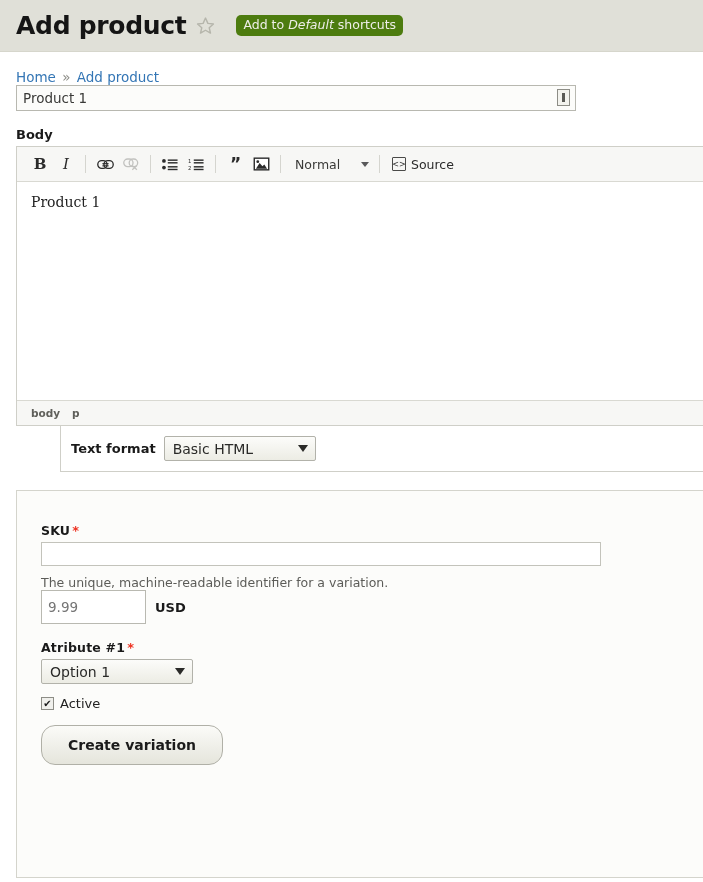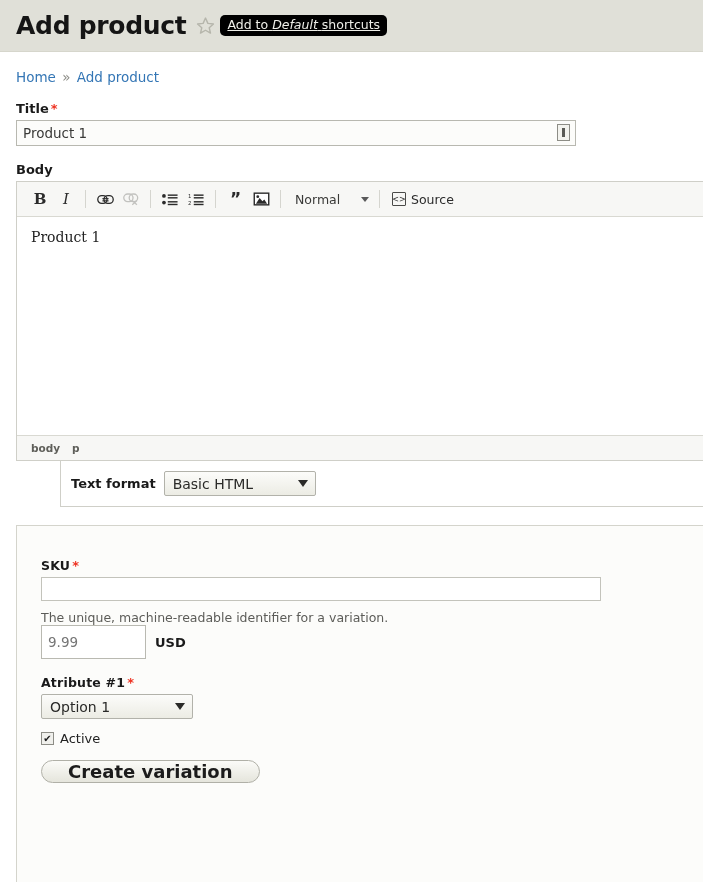--- a/index.html
+++ b/index.html
@@ -30,29 +30,28 @@
     font-family: "DejaVu Sans", "Liberation Sans", sans-serif;
   }
   .star-icon {
     margin-left: 9px;
     display: inline-flex;
     align-items: center;
     justify-content: center;
     width: 20px; height: 20px;
   }
   .shortcut-pill {
-    margin-left: 5px;
-    background: #000000;
+    margin-left: 21px;
+    background: #4d7c0f;
     color: #eeeee8;
     border-radius: 5px;
     font-size: 12.5px;
     padding: 3px 7px 4px 7px;
     line-height: 1.1;
     white-space: nowrap;
-    text-decoration: underline;
   }
   .shortcut-pill .em { font-style: italic; }
 
   
   .breadcrumb {
     padding: 17px 0 0 16px;
     font-size: 13.5px;
     color: #4a7ebb;
   }
   .breadcrumb a {
@@ -262,24 +261,24 @@
     background: #f0f0ec;
     display: flex; align-items: center; justify-content: center;
     font-size: 10px; color: #1a1a1a; line-height: 1;
   }
   .check-label { font-size: 13px; color: #222; }
   .btn-create {
     margin-top: 14px;
     background: linear-gradient(#fbfbf8, #e5e5dc);
     border: 1px solid #b0b0a7;
     border-radius: 14px;
-    font-size: 18px;
+    font-size: 14px;
     font-weight: bold;
     color: #1b1b1b;
-    padding: 0 26px;
+    padding: 11px 26px;
     font-family: "DejaVu Sans", "Liberation Sans", sans-serif;
   }
   .mt16 { margin-top: 16px; }
 </style>
 </head>
 <body>
 
 <div class="page-header">
   <h1 class="page-title">Add product</h1>
   <span class="star-icon">
@@ -295,23 +294,20 @@
 </div>
 
 <div class="breadcrumb">
   <a href="#">Home</a>
   <span class="sep">»</span>
   <a href="#">Add product</a>
 </div>
 
 <div class="form-wrap">
 
-  <label class="label">
-    <span>Title</span><span class="req">*</span>
-  </label>
   <div class="title-row">
     <input class="text-input" type="text" value="Product 1" style="">
     <span class="machine-icon">
         <i></i>
       </span>
   </div>
 
   <label class="label">Body</label>
 
   <div class="cke">

